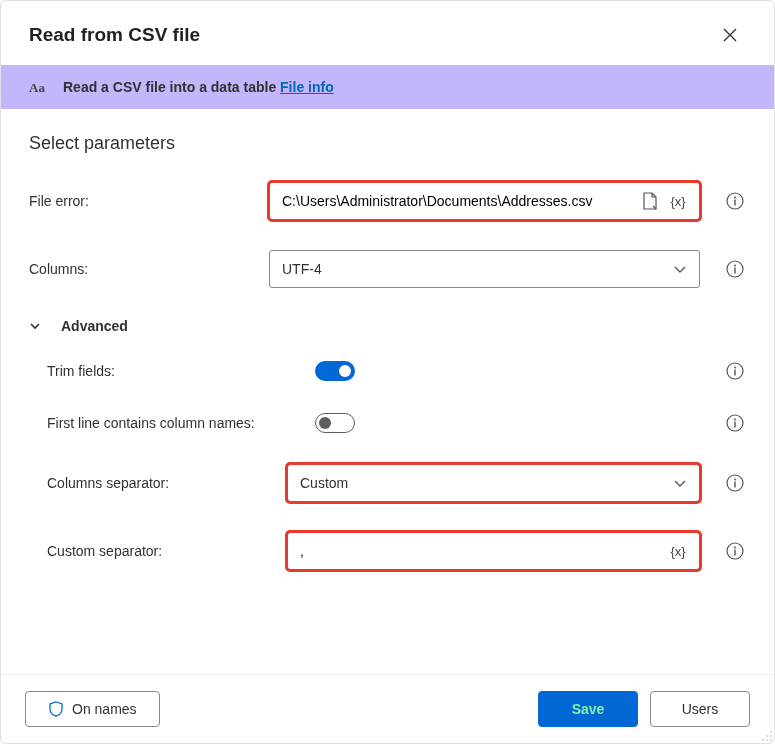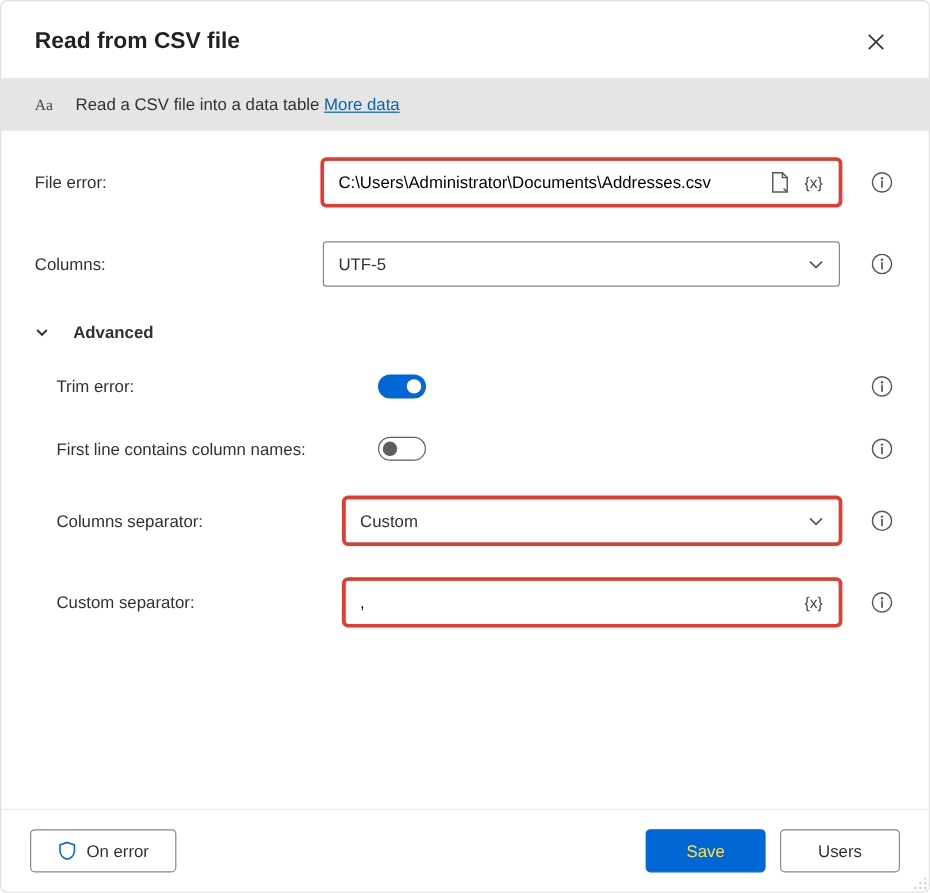--- a/index.html
+++ b/index.html
@@ -36,26 +36,27 @@
   .close-btn {
     width: 32px;
     height: 32px;
     display: flex;
     align-items: center;
     justify-content: center;
     cursor: pointer;
     border-radius: 4px;
   }
   .info-banner {
-    background: #e5e5e5;
+    background: #c4b5fd;
     padding: 14px 28px;
     display: flex;
     align-items: center;
     gap: 14px;
     color: #323130;
+    font-weight: bold;
   }
   .info-banner a { color: #0067b8; text-decoration: underline; }
   .body {
     padding: 24px 28px 10px 28px;
     flex: 1;
     overflow-y: auto;
   }
   .section-title {
     font-size: 18px;
     font-weight: 400;
@@ -183,22 +184,22 @@
     gap: 8px;
   }
   .btn-default {
     background: #fff;
     border: 1px solid #8a8886;
     color: #323130;
   }
   .btn-primary {
     background: #0067d4;
     border: 1px solid #0067d4;
-    color: #fde047;
-    font-weight: 400;
+    color: #86efac;
+    font-weight: 700;
   }
   .footer-right { display: flex; gap: 12px; }
   .resize-grip {
     position: absolute;
     right: 2px;
     bottom: 2px;
     width: 14px;
     height: 14px;
     opacity: .4;
   }
@@ -215,25 +216,26 @@
           <path d="M1 1 L13 13 M13 1 L1 13" stroke="#333" stroke-width="1.4" fill="none"></path>
         </svg>
     </div>
   </div>
 
   <div class="info-banner">
     <svg width="20" height="16" viewBox="0 0 20 16">
         <text x="0" y="13" font-size="13" fill="#444" font-family="Segoe UI">Aa</text>
       </svg>
     <div>
-      <span>Read a CSV file into a data table </span><a href="#">More data</a>
+      <span>Read a CSV file into a data table </span><a href="#">File info</a>
     </div>
   </div>
 
   <div class="body">
+    <div class="section-title">Select parameters</div>
 
     <div class="row">
       <div class="row-label">File error:</div>
       <div class="row-control">
         <div class="input-box highlighted">
           <input class="input-text" value="C:\Users\Administrator\Documents\Addresses.csv" style="">
           <div class="icon-slot">
             <svg width="16" height="18" viewBox="0 0 16 18">
                 <path d="M2 1 h8 l4 4 v12 h-12 z M10 1 v4 h4" fill="none" stroke="#555" stroke-width="1.2"></path>
                 <path d="M11 14 l3 3" stroke="#555" stroke-width="1.2"></path>
@@ -250,21 +252,21 @@
               <rect x="8.3" y="7.5" width="1.4" height="6" fill="#555"></rect>
             </svg>
         </div>
       </div>
     </div>
 
     <div class="row">
       <div class="row-label">Columns:</div>
       <div class="row-control">
         <div class="select-box">
-          <span>UTF-5</span>
+          <span>UTF-4</span>
           <svg width="14" height="14" viewBox="0 0 14 14">
               <path d="M2 5 L7 10 L12 5" fill="none" stroke="#555" stroke-width="1.4"></path>
             </svg>
         </div>
         <div class="info-icon">
           <svg width="18" height="18" viewBox="0 0 18 18">
               <circle cx="9" cy="9" r="8" fill="none" stroke="#555" stroke-width="1.2"></circle>
               <circle cx="9" cy="5.5" r="1" fill="#555"></circle>
               <rect x="8.3" y="7.5" width="1.4" height="6" fill="#555"></rect>
             </svg>
@@ -275,21 +277,21 @@
     <div class="collapsible-header">
       <svg width="12" height="12" viewBox="0 0 12 12">
           <path d="M2 4 L6 8 L10 4" fill="none" stroke="#333" stroke-width="1.6"></path>
         </svg>
       <span>Advanced</span>
     </div>
 
     <div class="indent">
 
       <div class="row">
-        <div class="row-label" style="width:268px">Trim error:</div>
+        <div class="row-label" style="width:268px">Trim fields:</div>
         <div class="row-control">
           <div class="toggle on" style="flex:0 0 auto">
             <div class="knob"></div>
           </div>
           <div style="flex:1"></div>
           <div class="info-icon">
             <svg width="18" height="18" viewBox="0 0 18 18">
                 <circle cx="9" cy="9" r="8" fill="none" stroke="#555" stroke-width="1.2"></circle>
                 <circle cx="9" cy="5.5" r="1" fill="#555"></circle>
                 <rect x="8.3" y="7.5" width="1.4" height="6" fill="#555"></rect>
@@ -356,21 +358,21 @@
     </div>
 
 
   </div>
 
   <div class="footer">
     <button class="btn btn-default">
       <svg width="16" height="16" viewBox="0 0 16 16">
           <path d="M8 1 L14 3 V8 C14 12 11 14.5 8 15 C5 14.5 2 12 2 8 V3 Z" fill="none" stroke="#0067d4" stroke-width="1.3"></path>
         </svg>
-      <span>On error</span>
+      <span>On names</span>
     </button>
     <div class="footer-right">
       <button class="btn btn-primary" style="min-width:100px;justify-content:center">Save</button>
       <button class="btn btn-default" style="min-width:100px;justify-content:center">Users</button>
     </div>
   </div>
 
   <svg class="resize-grip" viewBox="0 0 14 14">
     <circle cx="12" cy="4" r="1" fill="#888"></circle>
       <circle cx="8" cy="8" r="1" fill="#888"></circle>

